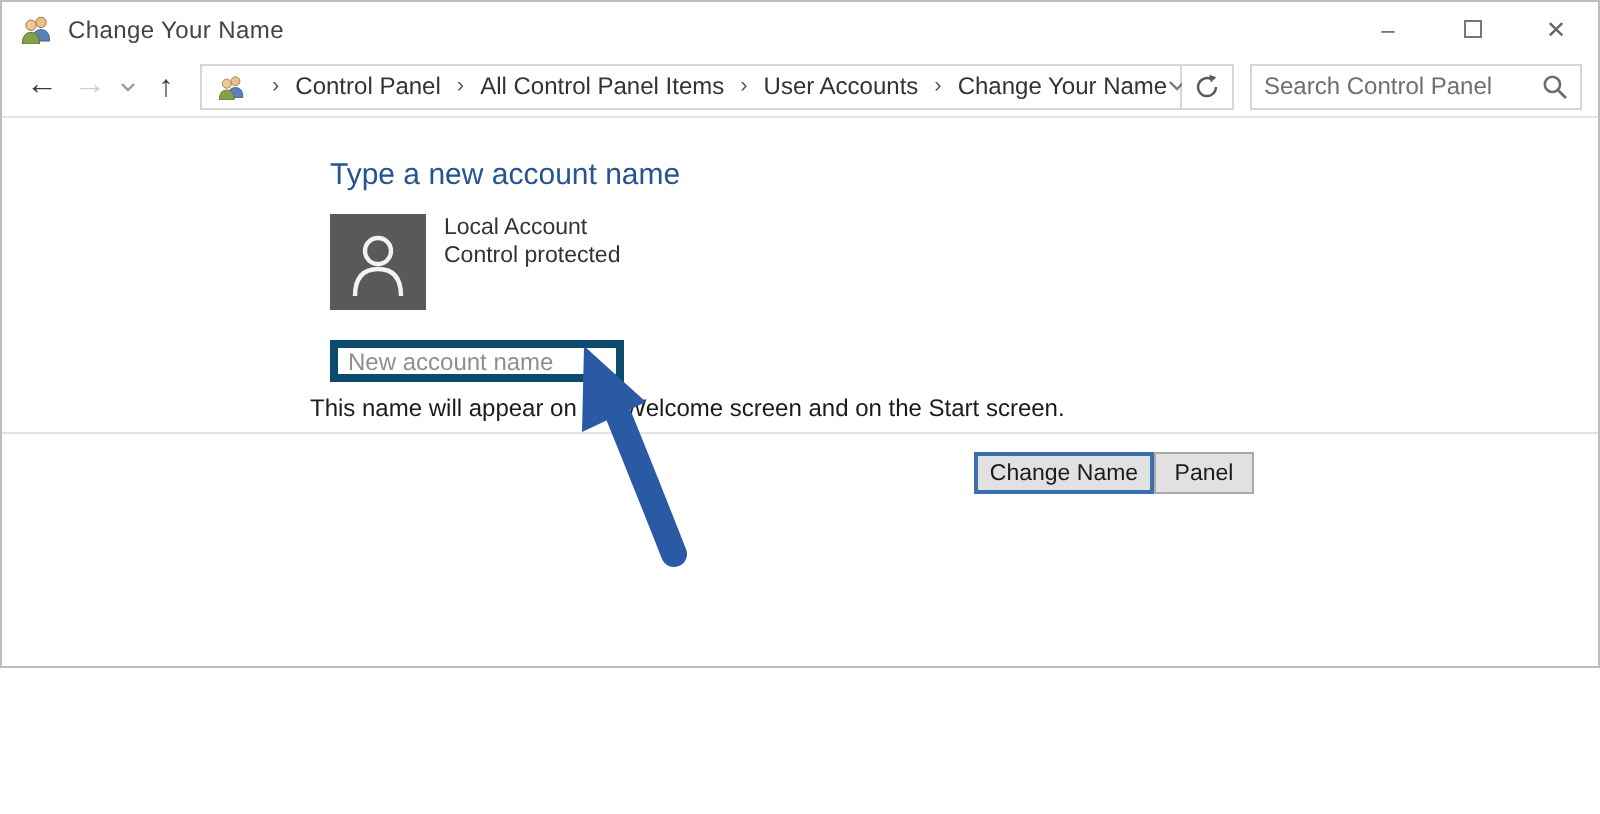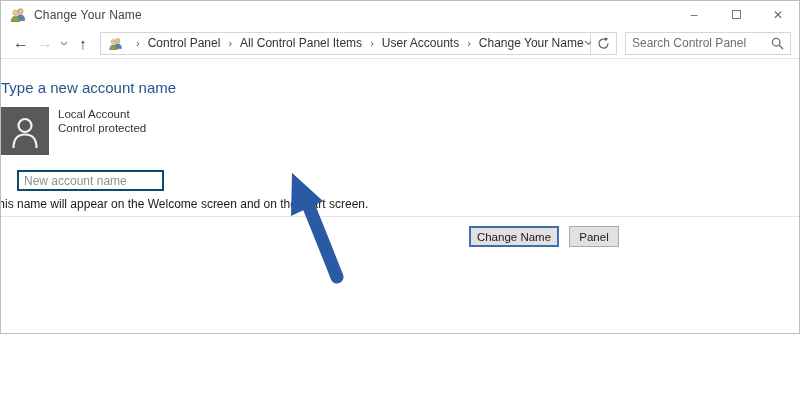--- a/index.html
+++ b/index.html
@@ -56,41 +56,41 @@
     width:166px; height:23px; margin-left:8px; border:1px solid #d6d6d6;
     display:flex; align-items:center; background:#fff; padding:0 6px;
   }
   .searchbox input {
     flex:1; min-width:0; border:none; outline:none; font-size:12px; color:#333;
     font-family:"Liberation Sans", sans-serif; background:transparent;
   }
   .searchbox input::placeholder { color:#6f6f6f; opacity:1; }
 
   
-  .content { position:relative; }
+  .content { position:relative; padding-left:164px; }
   .page-heading { margin-top:20px; font-size:15px; color:#26548f; font-weight:400; }
 
   .account-row { display:flex; margin-top:11px; }
   .avatar { width:48px; height:48px; flex:0 0 auto; }
   .account-details { margin-left:9px; padding-top:1px; }
   .account-name { font-size:13.5px; color:#333; margin-bottom:2px; }
   .account-line { font-size:11.5px; color:#333; line-height:13.5px; }
 
   .name-input {
     display:block; margin-top:15px; width:147px; height:21px;
-    border:2px solid #0c4a6e; padding:0 5px; font-size:12px; color:#333;
-    font-family:"Liberation Sans", sans-serif; outline:none; background:#fff;margin-left:16px;
+    border:4px solid #0c4a6e; padding:0 5px; font-size:12px; color:#333;
+    font-family:"Liberation Sans", sans-serif; outline:none; background:#fff;
   }
   .name-input::placeholder { color:#8f8f8f; opacity:1; }
 
   .description { margin-top:6px; margin-left:-10px; font-size:12px; color:#1b1b1b; }
 
   .divider { position:absolute; left:0; top:215px; width:100%; height:0; border-top:1px solid #e2e2e2; }
 
-  .buttons-row { position:absolute; left:468px; top:225px; display:flex; gap:10px; }
+  .buttons-row { position:absolute; left:486px; top:225px; display:flex; }
   .btn {
     height:21px; font-size:11.5px; color:#1a1a1a; background:#e1e1e1;
     font-family:"Liberation Sans", sans-serif; cursor:default;
     display:flex; align-items:center; justify-content:center;
   }
   .btn-primary { width:90px; border:2px solid #3c6fad; }
   .btn-cancel  { width:50px; border:1px solid #aaaaaa; }
 
   .arrow-overlay { position:absolute; left:0; top:0; width:800px; height:407px; pointer-events:none; }
 </style>

